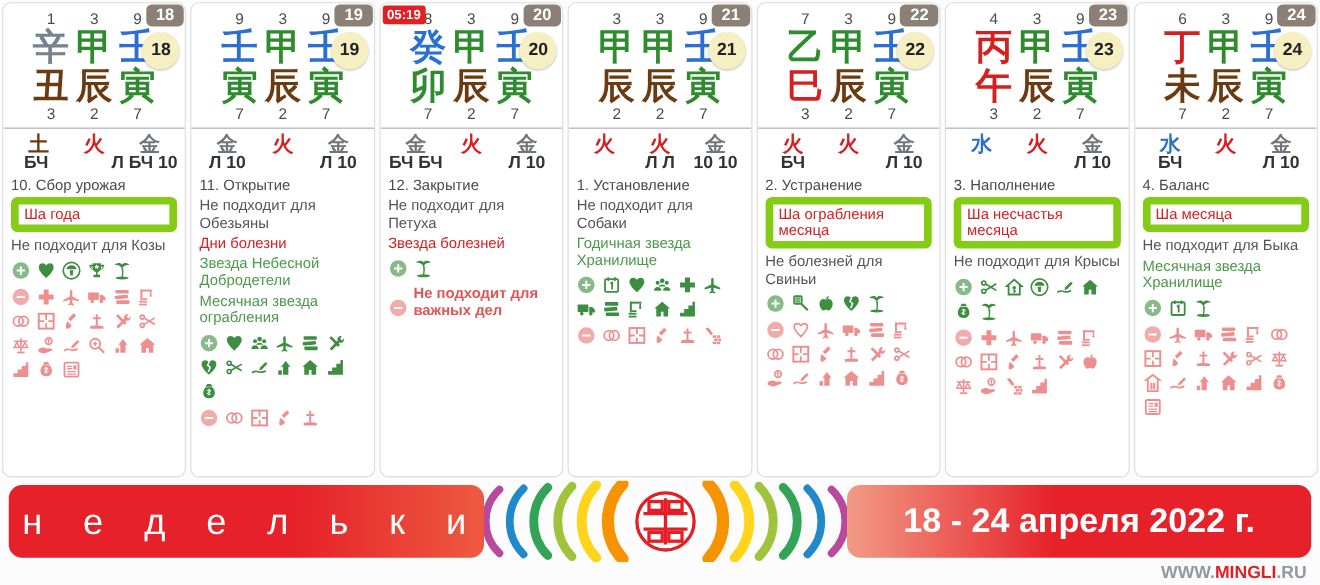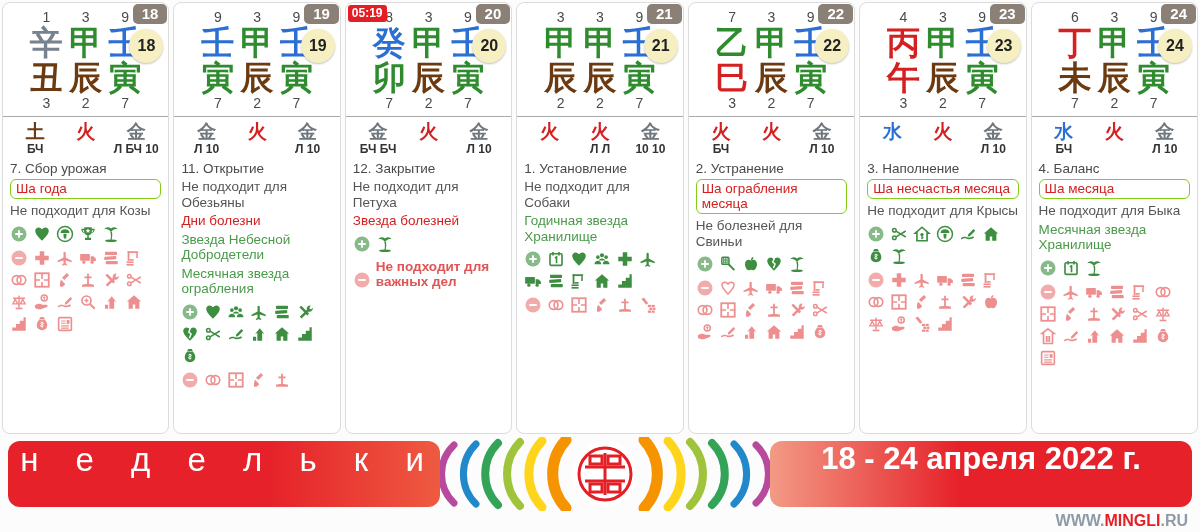--- a/index.html
+++ b/index.html
@@ -17,35 +17,35 @@
     background:#f6efc2; box-shadow:0 1px 2px rgba(0,0,0,.25); color:#222; font-weight:bold; font-size:16px;
     display:flex; align-items:center; justify-content:center; }
   .pillars { width:118px; margin:0 auto; }
   .prow { display:grid; grid-template-columns:repeat(3,1fr); text-align:center; }
   .nums { font-size:14px; line-height:16px; color:#4a4a4a; }
   .hanzi { font-size:33px; line-height:35px; font-weight:bold; }
   .c-blue{color:#2b6fd3;} .c-green{color:#2e8b2e;} .c-brown{color:#6b3a10;}
   .c-red{color:#d42020;} .c-gray{color:#76828e;} .c-metal{color:#6e767e;}
   .divider { border:none; border-top:1px solid #a9a9a9; margin:5px -7px 4px; }
   .elems { font-size:19px; line-height:21px; font-weight:bold; }
-  .labels { font-size:12px; line-height:14px; font-weight:bold; color:#333; white-space:nowrap; }
+  .labels { font-size:16px; line-height:14px; font-weight:bold; color:#333; white-space:nowrap; }
   .title { font-size:13.5px; color:#4a4a4a; margin:5px 0 3px; }
-  .sha-box { border:1px solid #84cc16; border-radius:6px; padding:1px 5px 2px; margin:2px 0 4px;
+  .sha-box { border:7px solid #84cc16; border-radius:6px; padding:1px 5px 2px; margin:2px 0 4px;
     color:#d42020; font-size:13.5px; background:#fff; }
   .note { font-size:13.5px; line-height:15.5px; margin:3px 0; }
   .n-gray{color:#555;} .n-green{color:#4a9a4a;} .n-red{color:#d42020;}
   .icons { display:flex; flex-wrap:wrap; gap:4px 5px; margin:6px 0 2px; align-items:flex-end; }
   .icons.good { color:#3e8e41; }
   .icons.bad  { color:#ee8f8f; }
   .ic { width:18px; height:18px; display:inline-block; }
   .ic svg { width:100%; height:100%; display:block; }
   .bad-note { color:#e05555; font-size:13.5px; line-height:15px; font-weight:bold; max-width:118px; }
   
   #footer { display:flex; align-items:center; height:74px; margin-top:3px; padding:0 8px; }
-  .banner { height:66px; border-radius:12px; color:#fff; display:flex; align-items:flex-start; }
+  .banner { height:66px; border-radius:12px; color:#fff; display:flex; align-items:center; }
   #banner-left { width:432px; background:linear-gradient(90deg,#e62129 60%,#ee5a41);
     justify-content:center; font-size:33px; letter-spacing:14px; padding-left:10px; }
   #arcs { width:330px; height:74px; flex:0 0 auto; }
   #banner-right { flex:1; background:linear-gradient(90deg,#f29a85,#e62129 45%);
     justify-content:center; font-size:31px; font-weight:bold; }
   #site-url { position:absolute; right:12px; bottom:2px; font-size:16px; font-weight:bold; }
   #site-url .u-gray{color:#8e9aa6;} #site-url .u-red{color:#e31e24;}
 </style>
 </head>
 <body>
@@ -81,21 +81,21 @@
     <div class="prow elems">
         <span class="c-brown">土</span>
         <span class="c-red">火</span>
         <span class="c-metal">金</span>
       </div>
     <div class="prow labels">
         <span>БЧ</span>
         <span></span>
         <span>Л БЧ 10</span>
       </div>
-    <div class="title">7. Сбор урожая</div>
+    <div class="title">10. Сбор урожая</div>
     <div class="sha-box">Ша года</div>
     <div class="note n-gray">Не подходит для Козы</div>
     <div class="icons good">
         <span class="ic">
           <svg viewBox="0 0 24 24" fill="currentColor">
             <circle cx="12" cy="12" r="10" fill-opacity=".62"></circle>
             <path d="M7 10.8h10v2.4H7z" fill="#fff"></path>
             <path d="M10.8 7h2.4v10h-2.4z" fill="#fff"></path>
           </svg>
         </span>

